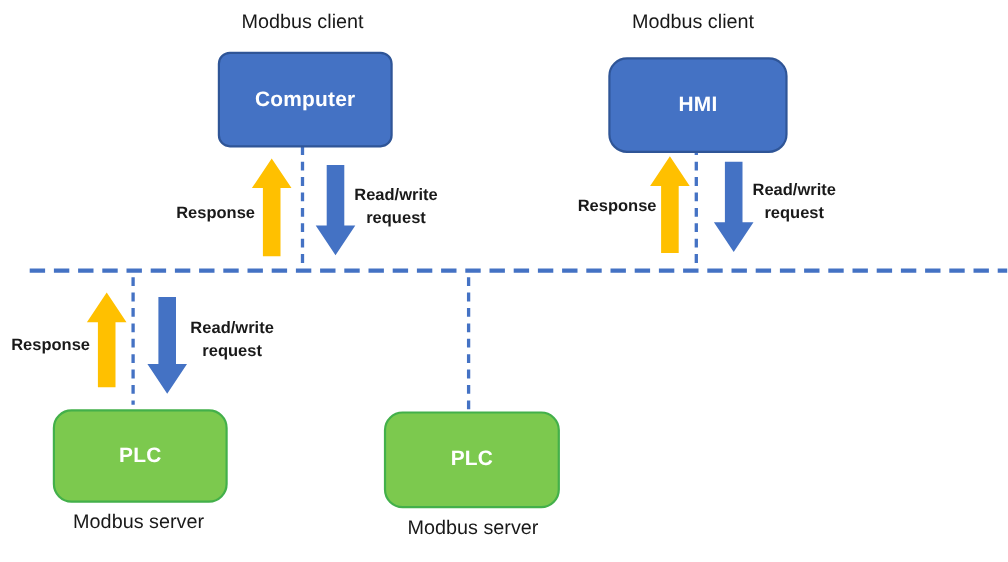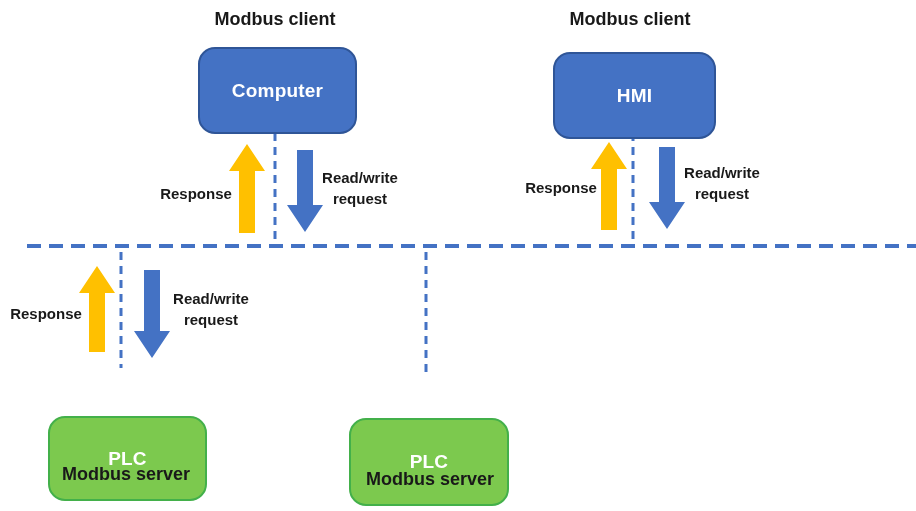--- a/index.html
+++ b/index.html
@@ -23,26 +23,26 @@
     display: flex;
     align-items: center;
     justify-content: center;
     border-radius: 17px;
     color: #ffffff;
     font-weight: bold;
     font-size: 19px;
     letter-spacing: 0.2px;
   }
   .node.blue  { background: var(--accent-blue); border: 2px solid var(--blue-border); }
-  .node.green { background: var(--green-fill);  border: 2px solid var(--green-border); margin-top: 44px; }
+  .node.green { background: var(--green-fill);  border: 2px solid var(--green-border); }
 
   .title-label {
     position: absolute;
     font-size: 18px;
-    font-weight: bold;
+    font-weight: normal;
     color: var(--text-dark);
     text-align: center;
   }
   .protocol-label {
     position: absolute;
     font-size: 32px;
     font-weight: 400;
     color: var(--text-dark);
     text-align: center;
     white-space: nowrap;
@@ -77,21 +77,21 @@
     <polygon class="arrow-up" points="609,142 627,169 617,169 617,230 601,230 601,169 591,169"></polygon>
     <polygon class="arrow-down" points="667,229 649,202 659,202 659,147 675,147 675,202 685,202"></polygon>
 
     <polygon class="arrow-up" points="97,266 115,293 105,293 105,352 89,352 89,293 79,293"></polygon>
     <polygon class="arrow-down" points="152,358 134,331 144,331 144,270 160,270 160,331 170,331"></polygon>
   </svg>
 
   <div class="title-label" style="left:175px; top:9px; width:200px;">Modbus client</div>
   <div class="title-label" style="left:530px; top:9px; width:200px;">Modbus client</div>
 
-  <div class="node blue" style="left:198px; top:47px; width:155px; height:83px;">
+  <div class="node blue" style="left:198px; top:47px; width:155px; height:83px;border-radius:11px;">
     <span>Computer</span>
   </div>
   <div class="node blue" style="left:553px; top:52px; width:159px; height:83px;">
     <span>HMI</span>
   </div>
 
   <div class="flow-label" style="left:141px; top:183px; width:110px;">Response</div>
   <div class="flow-label" style="left:312px; top:167px; width:96px;">
     <div>Read/write</div>
     <div>request</div>

